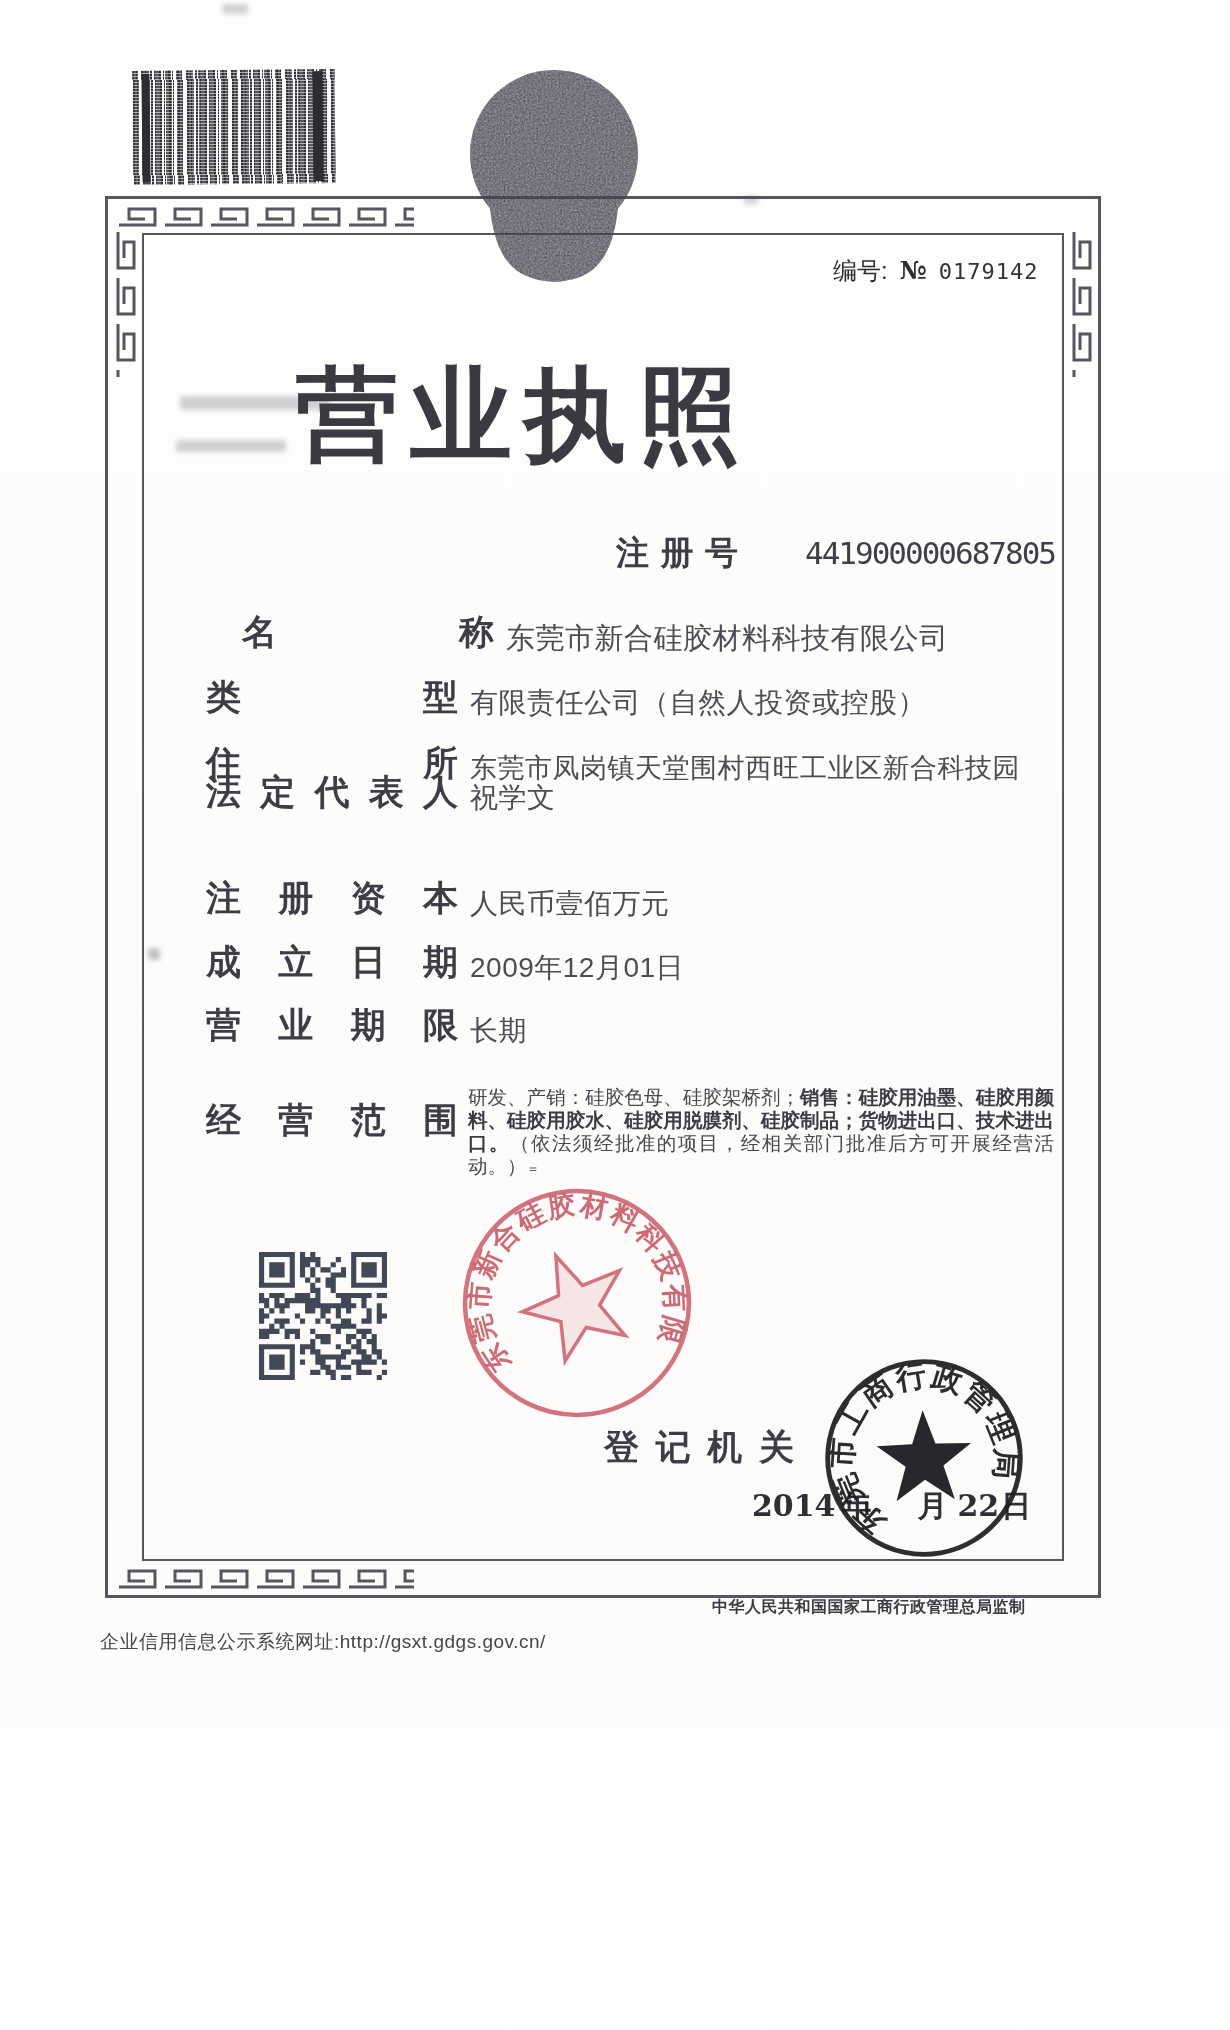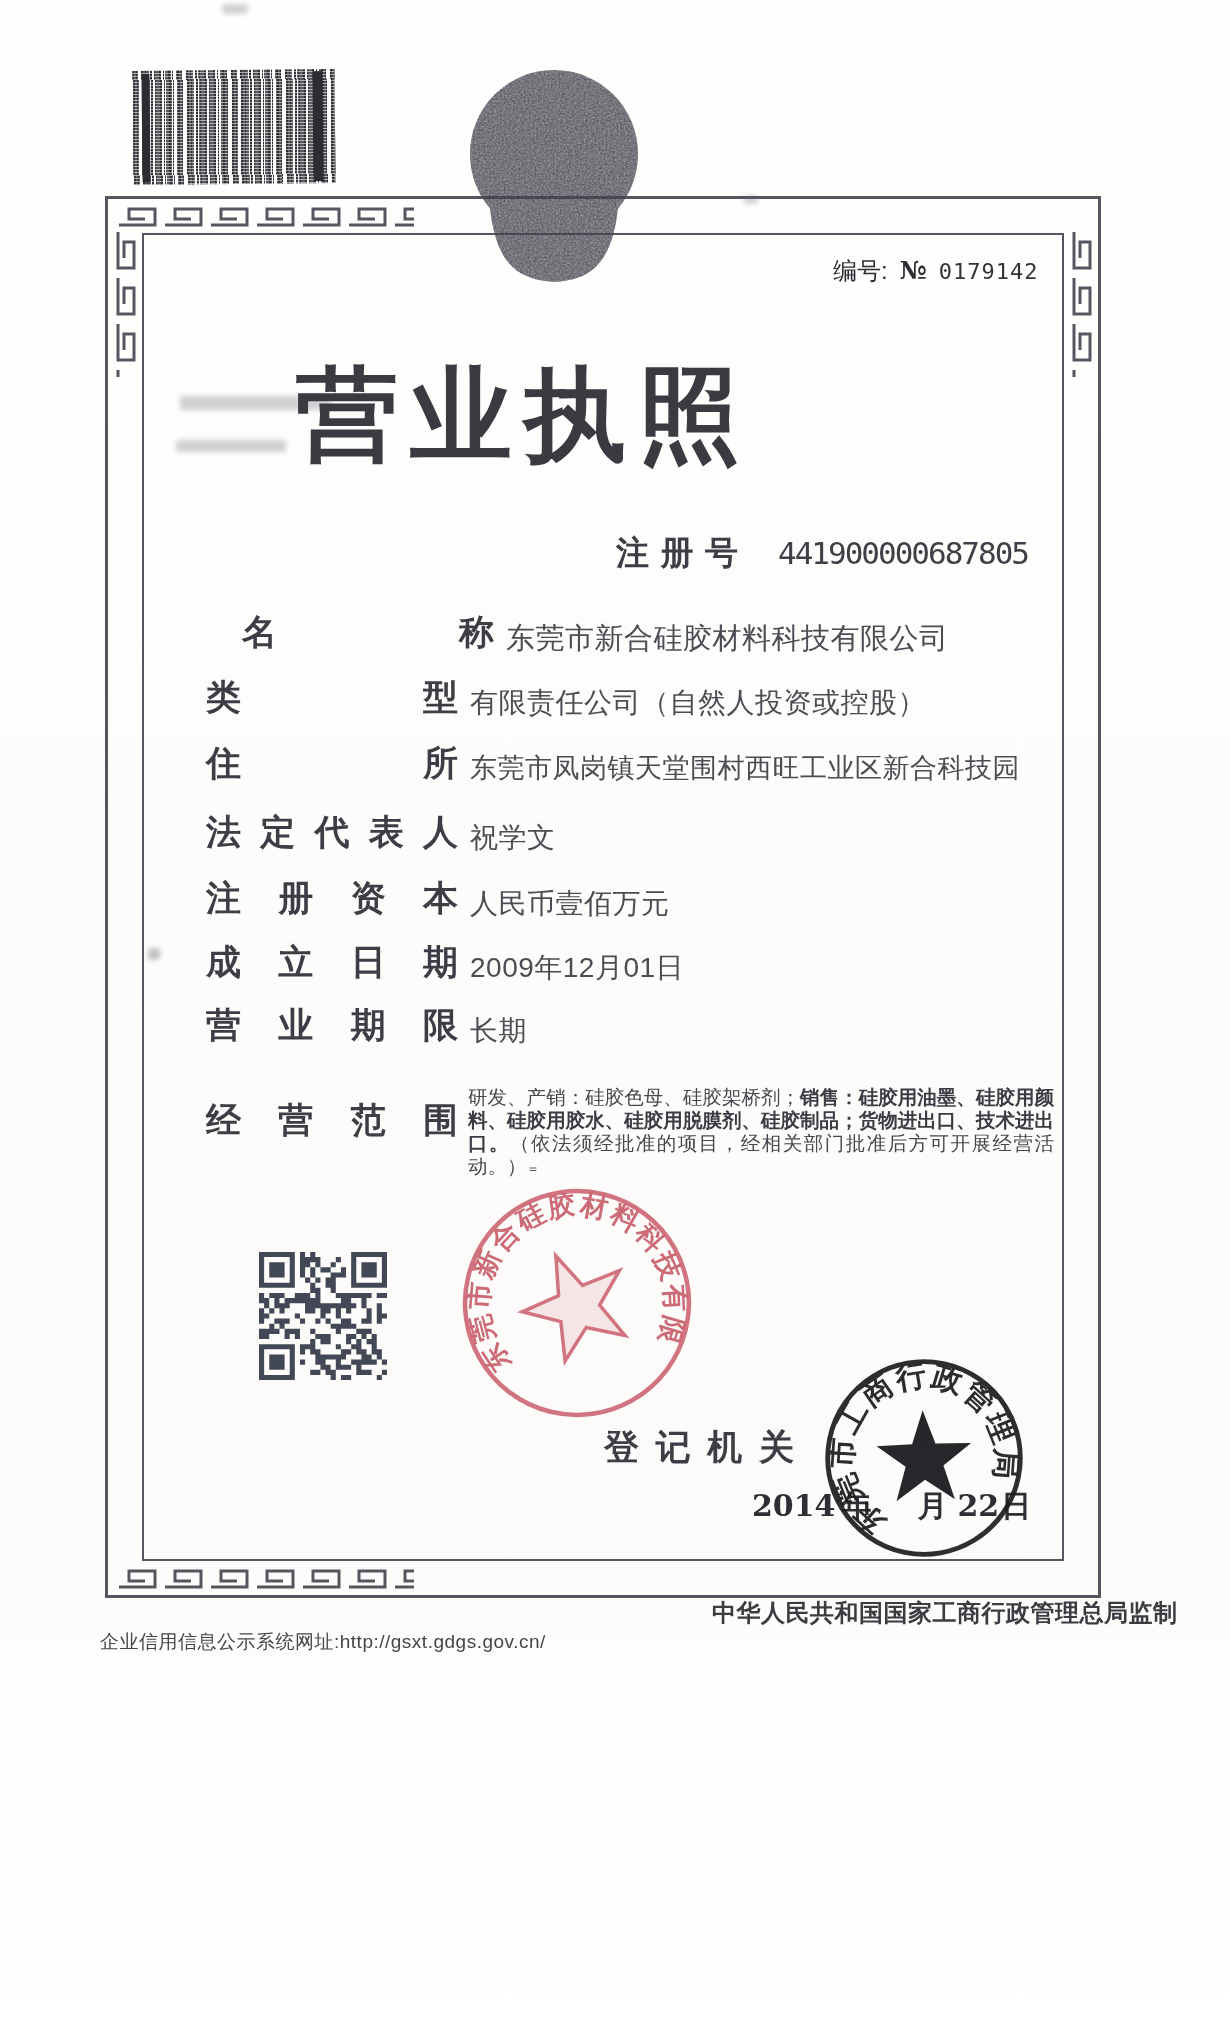--- a/index.html
+++ b/index.html
@@ -35,47 +35,47 @@
   .ms-right{right:6px;top:28px;bottom:28px;width:22px;}
 
   
   .serial{position:absolute;left:833px;top:255px;display:flex;align-items:baseline;gap:12px;z-index:2;color:#2c2c33;}
   .serial-label{font-size:24px;}
   .nosym{font-size:25px;font-weight:700;font-family:"DejaVu Serif",serif;}
   .serialnum{font-family:"DejaVu Sans Mono",monospace;font-size:22px;letter-spacing:1px;color:#333339;}
 
   .title{position:absolute;left:296px;top:348px;font-size:102px;font-weight:700;letter-spacing:12px;color:#3a3a41;z-index:2;white-space:nowrap;}
 
-  .regrow{position:absolute;left:616px;top:531px;display:flex;align-items:baseline;z-index:2;}
+  .regrow{position:absolute;left:616px;top:531px;display:flex;align-items:baseline;z-index:2;gap:27px;}
   .reglabel{width:122px;font-size:33px;font-weight:700;text-align:justify;text-align-last:justify;color:#3d3d45;}
   .regnum{margin-left:40px;font-family:"DejaVu Sans Mono",monospace;font-size:31px;letter-spacing:-2px;color:#3f3f47;}
 
   .row{position:absolute;left:206px;display:flex;align-items:flex-start;z-index:2;}
   .flabel{width:252px;font-size:35px;font-weight:700;color:#3d3d45;text-align:justify;text-align-last:justify;line-height:1.15;}
   .fval{margin-left:12px;font-size:28px;color:#4c4c54;padding-top:7px;white-space:nowrap;letter-spacing:.5px;}
-  .r0{top:612px;margin-left:36px;} .r1{top:677px;} .r2{top:743px;} .r3{top:812px;}
+  .r0{top:612px;margin-left:36px;} .r1{top:677px;} .r2{top:743px;} .r3{top:772px;}
   .r4{top:878px;} .r5{top:942px;} .r6{top:1005px;} .r7{top:1100px;}
 
   .scope{position:absolute;left:468px;top:1086px;width:586px;font-size:19.5px;line-height:23px;color:#474750;z-index:2;text-align:justify;}
   .scope .b2{font-weight:700;color:#3b3b44;}
   .scope-mark{font-size:13px;color:#5a5a60;letter-spacing:-1px;}
 
   .qr{position:absolute;left:259px;top:1252px;width:128px;height:128px;z-index:2;}
 
   .sealred{position:absolute;left:456px;top:1182px;width:242px;height:242px;z-index:4;opacity:.85;}
   .sealblack{position:absolute;left:817px;top:1351px;width:214px;height:214px;z-index:4;opacity:.92;}
 
   .registrar{position:absolute;left:604px;top:1424px;width:190px;font-size:35px;font-weight:700;text-align:justify;text-align-last:justify;color:#3d3d45;z-index:2;}
 
   .dateline{position:absolute;left:752px;top:1486px;display:flex;align-items:baseline;font-size:30px;font-weight:700;color:#2e2e34;z-index:2;}
   .dateline .dd{font-family:"DejaVu Serif",serif;font-weight:600;}
   .du-year{margin-left:6px;} .du-month{margin-left:46px;} .dd-day{margin-left:10px;} .du-day{margin-left:2px;}
 
   .footer-left{position:absolute;left:100px;top:1599px;font-size:19px;color:#45454c;letter-spacing:.5px;z-index:2;margin-top:30px;}
-  .footer-right{position:absolute;left:712px;top:1597px;font-size:24px;font-weight:600;color:#3b3b42;letter-spacing:.5px;z-index:2;}
+  .footer-right{position:absolute;left:712px;top:1597px;font-size:16px;font-weight:600;color:#3b3b42;letter-spacing:.5px;z-index:2;}
 
   svg text{font-family:"Liberation Sans",sans-serif;}
 </style>
 </head>
 <body>
 
 <div class="page">
 
   <div class="spk s1"></div>
   <div class="spk s2"></div>

